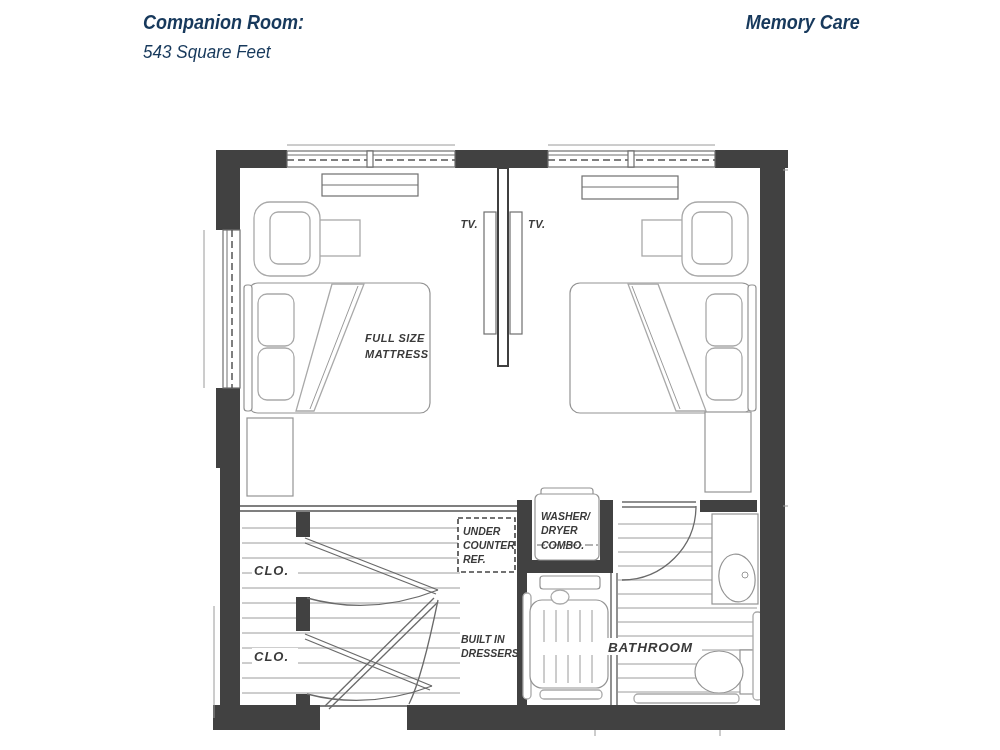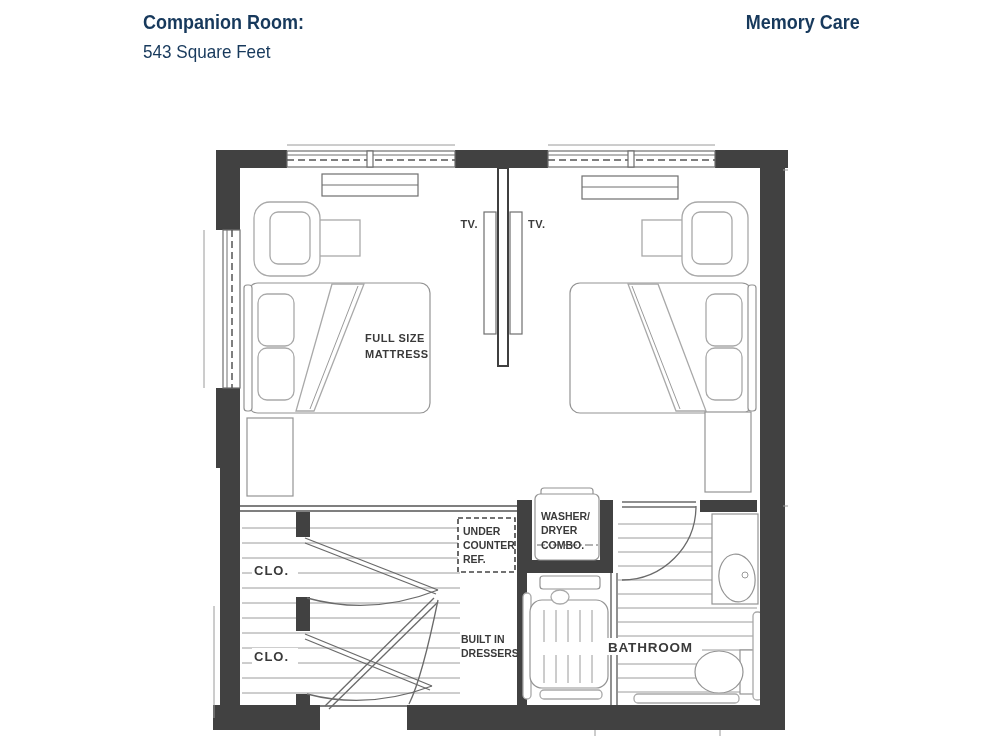--- a/index.html
+++ b/index.html
@@ -1,17 +1,17 @@
 <!DOCTYPE html>
 <html><head>
 <meta charset="utf-8">
 <style>
   html,body{margin:0;padding:0;background:#ffffff;}
   #page{position:relative;width:1000px;height:750px;background:#ffffff;overflow:hidden;
-        font-family:"Liberation Sans", sans-serif;}
+        font-family:"Liberation Sans", sans-serif;font-style:italic;}
   .hdr{position:absolute;color:#17395c;white-space:nowrap;}
   .hdr-title{left:143px;top:11px;font-size:20px;font-weight:700;transform:scaleX(.9);transform-origin:left top;}
   .hdr-sub{left:143px;top:41px;font-size:19px;font-weight:400;transform:scaleX(.9);transform-origin:left top;}
   .hdr-right{right:140px;top:11px;font-size:20px;font-weight:700;transform:scaleX(.9);transform-origin:right top;}
   svg text{font-family:"Liberation Sans", sans-serif;font-weight:700;fill:#3a3a3a;}
   .wall{fill:#414141;stroke:none;}
   .furn{fill:#ffffff;stroke:#a9a9a9;stroke-width:1.3;}
   .furn2{fill:#ffffff;stroke:#949494;stroke-width:1.2;}
   .tile{stroke:#9c9c9c;stroke-width:1;}
   .win{fill:#ffffff;stroke:#6f6f6f;stroke-width:1.2;}

